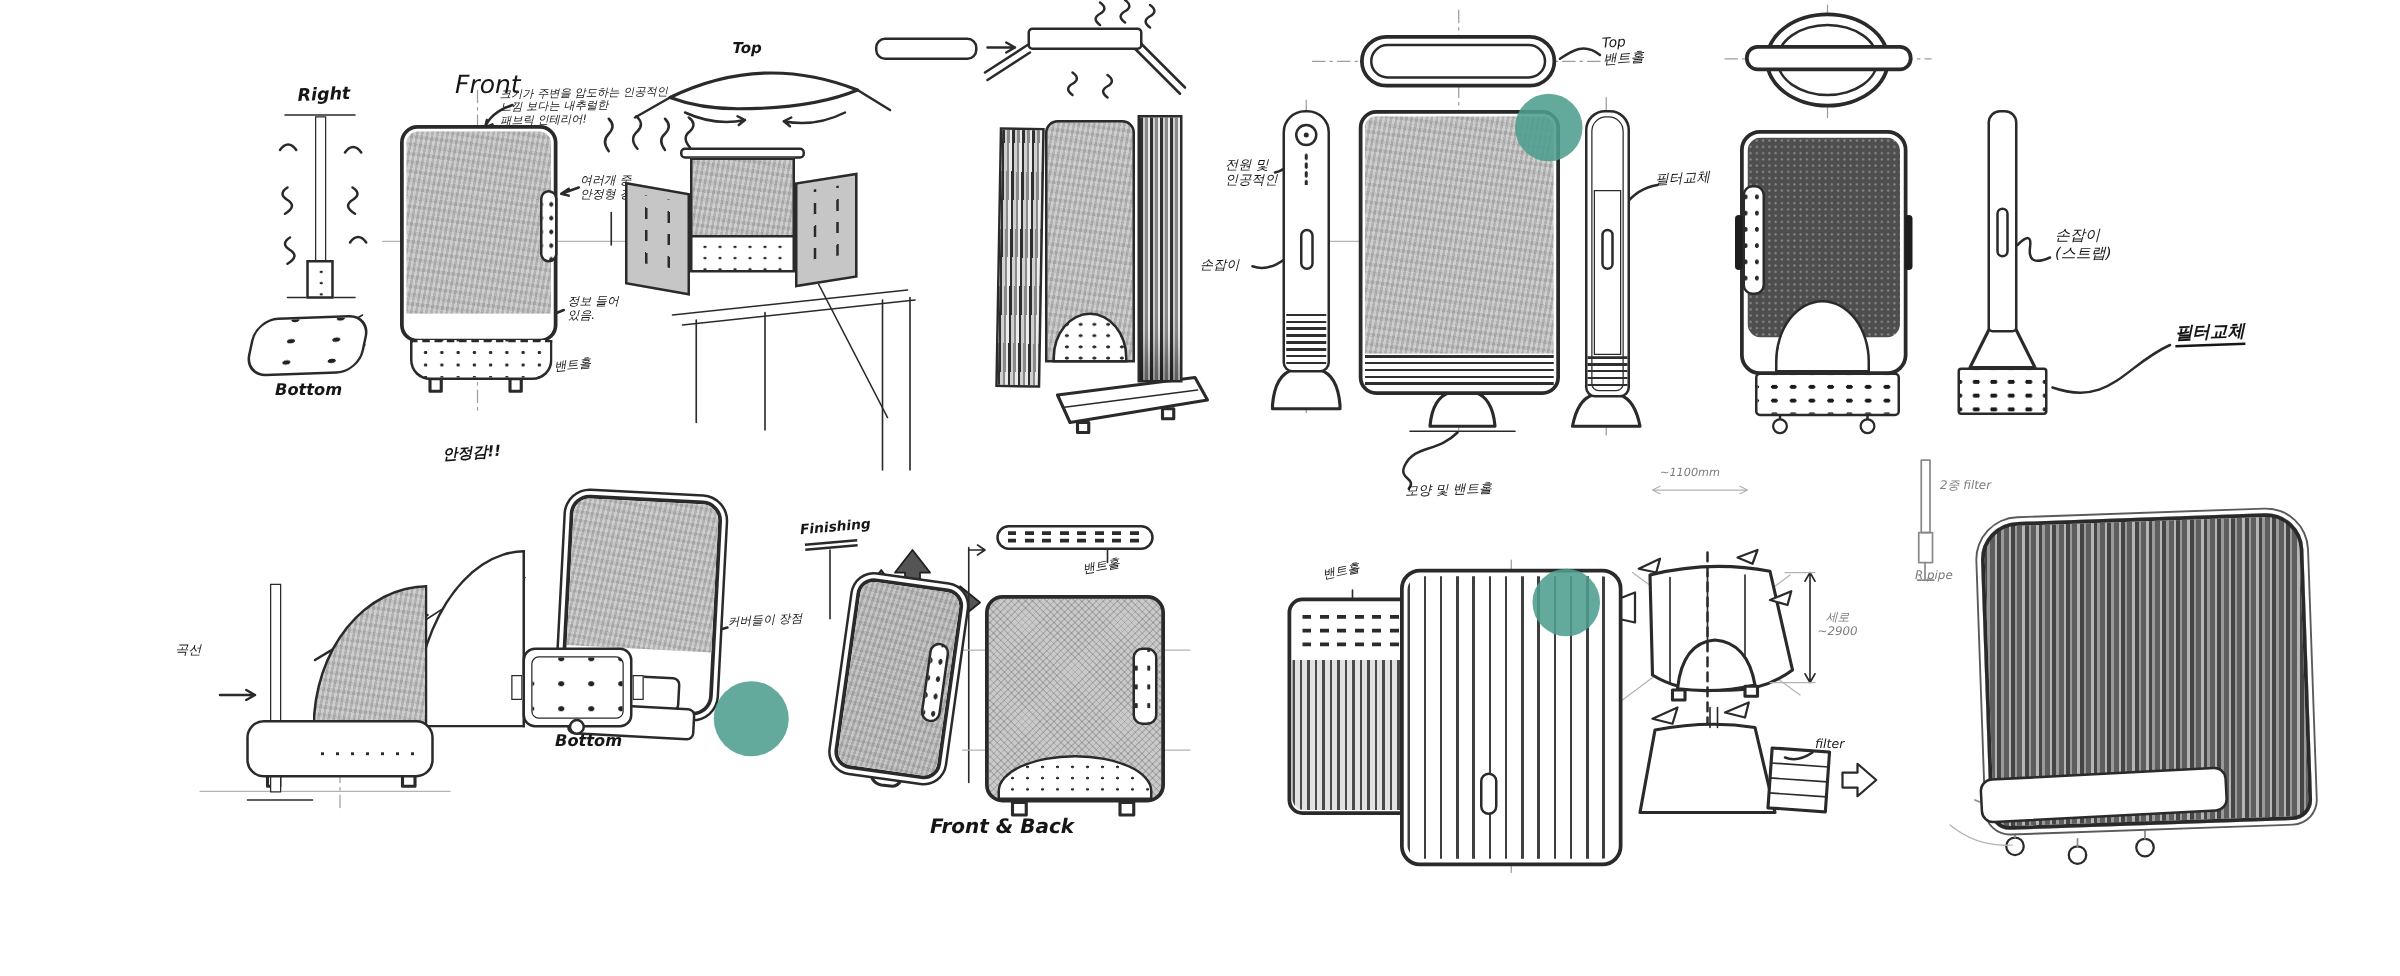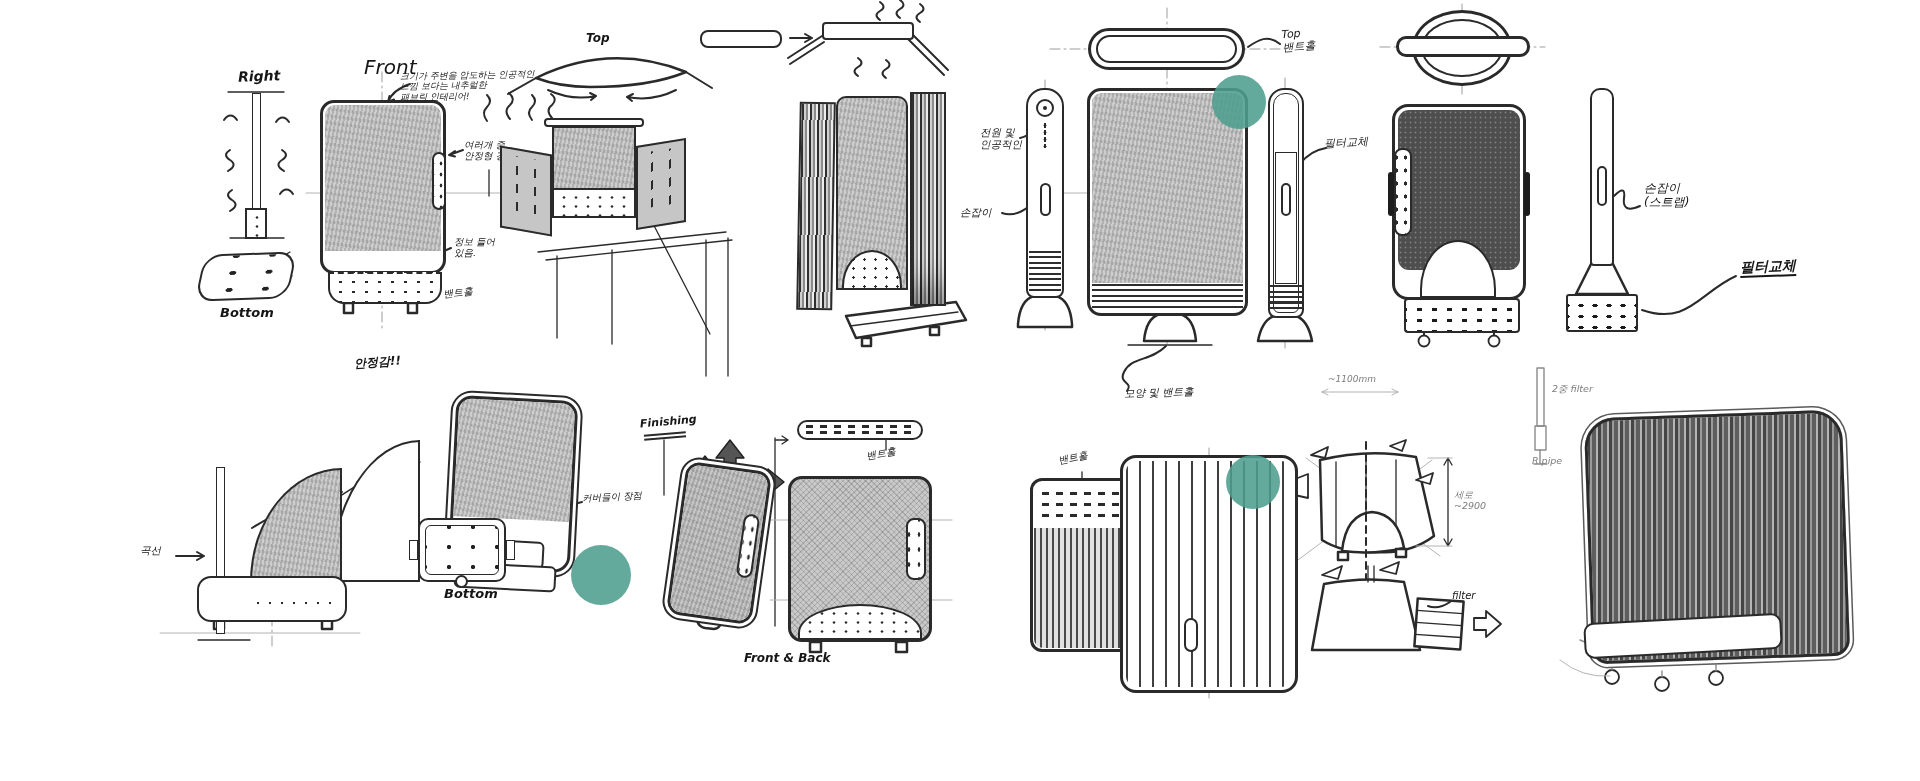--- a/index.html
+++ b/index.html
@@ -3,21 +3,21 @@
 <meta charset="utf-8">
 <style>
   html,body{margin:0;padding:0;background:#fff;}
   #board{position:relative;width:1920px;height:781px;background:#ffffff;overflow:hidden;
          font-family:"DejaVu Sans","Liberation Sans",sans-serif;}
   .s{position:absolute;box-sizing:border-box;}
   .out{border:2.5px solid #2a2a2a;background:#fff;}
   .thinout{border:1.5px solid #2a2a2a;background:#fff;}
   .lbl{position:absolute;font-style:italic;color:#161616;white-space:pre-line;line-height:1.15;}
   .bold{font-weight:bold;}
-  .pencil-t{color:#7d7d7d;}
+  .pencil-t{color:#7d7d7d;text-align:center;}
   .fab{background-color:#c6c6c6;background-image:
     repeating-linear-gradient(100deg,rgba(40,40,40,.12) 0 2px,rgba(255,255,255,.14) 2px 4px),
     repeating-linear-gradient(8deg,rgba(0,0,0,.08) 0 3px,transparent 3px 7px);}
   .darkfab{background-color:#4e4e4e;background-image:radial-gradient(rgba(255,255,255,.3) .8px,transparent 1.1px);background-size:5px 5px;}
   .xfab{background-color:#c9c9c9;background-image:
     repeating-linear-gradient(45deg,rgba(0,0,0,.14) 0 1px,transparent 1px 4px),
     repeating-linear-gradient(-45deg,rgba(0,0,0,.14) 0 1px,transparent 1px 4px);}
   .pleat{background:repeating-linear-gradient(90deg,#2f2f2f 0 2px,#cfcfcf 2px 4px,#8a8a8a 4px 6px,#ececec 6px 8px);}
   .pleat2{background:repeating-linear-gradient(92deg,#454545 0 3px,#9a9a9a 3px 5px,#5e5e5e 5px 9px,#b5b5b5 9px 11px);}
   .stripesd{background:repeating-linear-gradient(90deg,#4a4a4a 0 2px,#e2e2e2 2px 6px);}
@@ -281,21 +281,21 @@
   <div class="s" style="left:1388px;top:172px;width:6px;height:44px;background:#1d1d1d;border-radius:3px;"></div>
   <div class="s" style="left:1524px;top:172px;width:6px;height:44px;background:#1d1d1d;border-radius:3px;"></div>
   <div class="s out holes" style="left:1404px;top:298px;width:116px;height:35px;border-radius:4px;"></div>
   <div class="s out" style="left:1590px;top:88px;width:24px;height:178px;border-radius:10px 10px 4px 4px;"></div>
   <div class="s thinout" style="left:1597px;top:166px;width:10px;height:40px;border-width:2px;border-radius:5px;"></div>
   <div class="s out holes" style="left:1566px;top:294px;width:72px;height:38px;border-radius:3px;background-size:14px 11px;"></div>
   <div class="lbl" style="left:1644px;top:182px;font-size:12px;">손잡이
 (스트랩)</div>
   <div class="lbl bold" style="left:1740px;top:258px;font-size:14px;border-bottom:2px solid #161616;padding-bottom:1px;transform:rotate(-2deg);">필터교체</div>
 
-  <div class="lbl" style="left:140px;top:544px;font-size:10.5px;">곡선</div>
+  <div class="lbl" style="left:140px;top:514px;font-size:10.5px;">곡선</div>
   <div class="s thinout" style="left:216px;top:467px;width:9px;height:167px;"></div>
   <div class="s out" style="left:330px;top:440px;width:90px;height:142px;border-radius:100% 0 0 0;"></div>
   <div class="s out fab" style="left:250px;top:468px;width:92px;height:114px;border-radius:100% 0 0 0;"></div>
   <div class="s out" style="left:197px;top:576px;width:150px;height:46px;border-radius:14px;"></div>
   <div class="s" style="left:252px;top:598px;width:80px;height:10px;
        background-image:radial-gradient(#2a2a2a 1.3px,transparent 1.6px);background-size:12px 10px;"></div>
 
   <div class="lbl bold" style="left:354px;top:356px;font-size:12px;transform:rotate(-4deg);">안정감!!</div>
   <div class="s out" style="left:452px;top:398px;width:122px;height:172px;border-width:3px;border-radius:16px;transform:rotate(3deg);
               box-shadow:0 0 0 3px #fff,0 0 0 5px #2a2a2a;overflow:hidden;">
@@ -325,21 +325,21 @@
   <div class="s out dots" style="left:740px;top:514px;width:16px;height:64px;border-width:2px;border-radius:8px;transform:rotate(8deg);background-size:8px 14px;background-position:4px 6px;"></div>
 
   <div class="s out" style="left:797px;top:420px;width:126px;height:20px;border-radius:10px;"></div>
   <div class="dashrow" style="left:806px;top:425px;width:108px;"></div>
   <div class="dashrow" style="left:806px;top:431px;width:108px;"></div>
   <div class="lbl" style="left:866px;top:448px;font-size:10px;transform:rotate(-10deg);">밴트홀</div>
 
   <div class="s out xfab" style="left:788px;top:476px;width:144px;height:166px;border-width:3px;border-radius:14px;"></div>
   <div class="s out dots" style="left:798px;top:604px;width:124px;height:36px;border-width:2px;border-radius:50% 50% 0 0/80% 80% 0 0;background-size:12px 9px;"></div>
   <div class="s out dots" style="left:906px;top:518px;width:20px;height:62px;border-width:2px;border-radius:8px;background-size:10px 15px;background-position:6px 7px;"></div>
-  <div class="lbl" style="left:744px;top:652px;font-size:12px;font-weight:bold;">Front &amp; Back</div>
+  <div class="lbl" style="left:744px;top:652px;font-size:16px;font-weight:bold;">Front &amp; Back</div>
 
   <div class="s out" style="left:1030px;top:478px;width:104px;height:174px;border-width:3px;border-radius:12px;"></div>
   <div class="dashrow" style="left:1042px;top:492px;width:80px;"></div>
   <div class="dashrow" style="left:1042px;top:503px;width:80px;"></div>
   <div class="dashrow" style="left:1042px;top:514px;width:80px;"></div>
   <div class="s stripesd" style="left:1034px;top:528px;width:96px;height:120px;border-radius:0 0 9px 9px;"></div>
   <div class="lbl" style="left:1058px;top:452px;font-size:10px;transform:rotate(-12deg);">밴트홀</div>
 
   <div class="s out" style="left:1120px;top:455px;width:178px;height:238px;border-width:3px;border-radius:16px;"></div>
   <div class="s stripess" style="left:1126px;top:461px;width:166px;height:226px;border-radius:11px;"></div>

